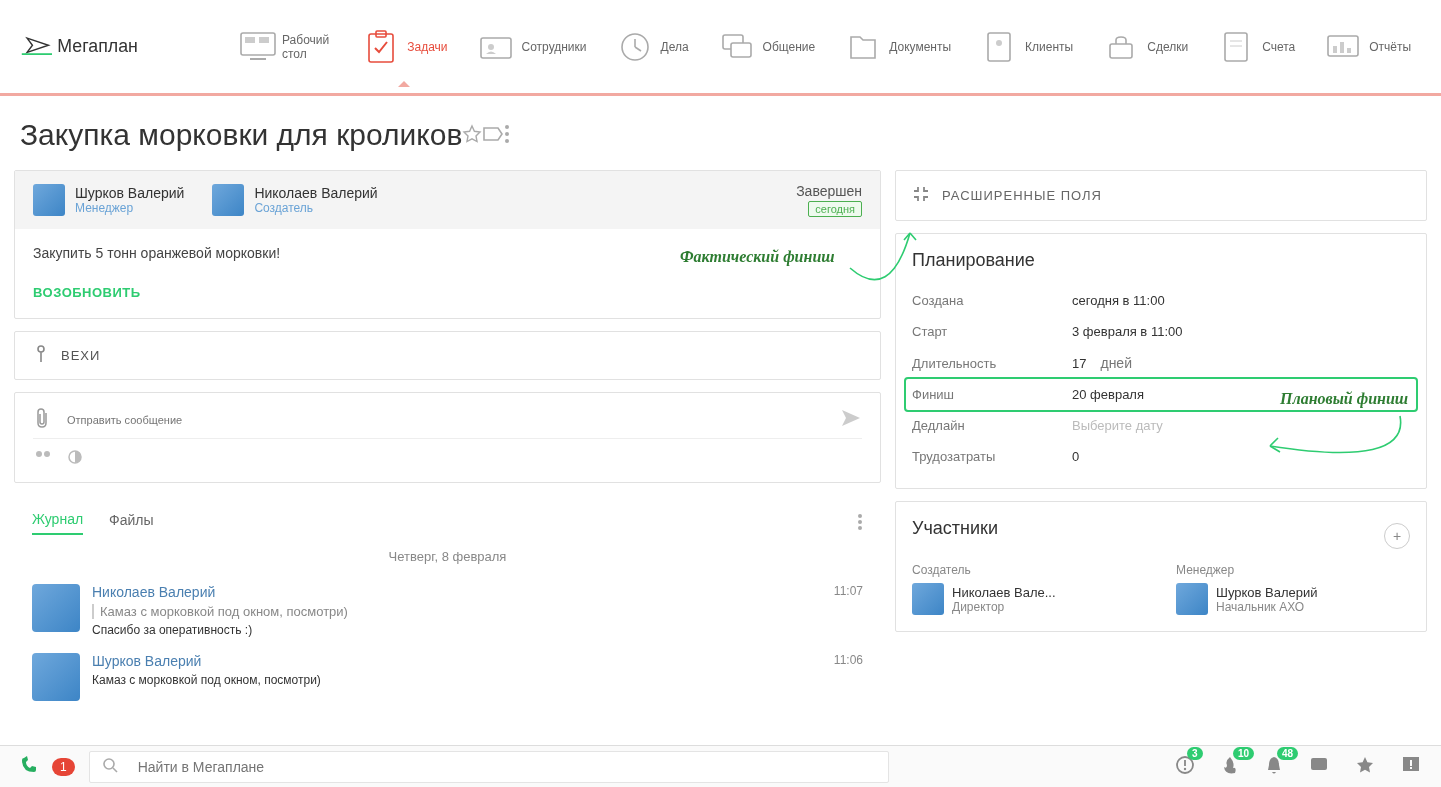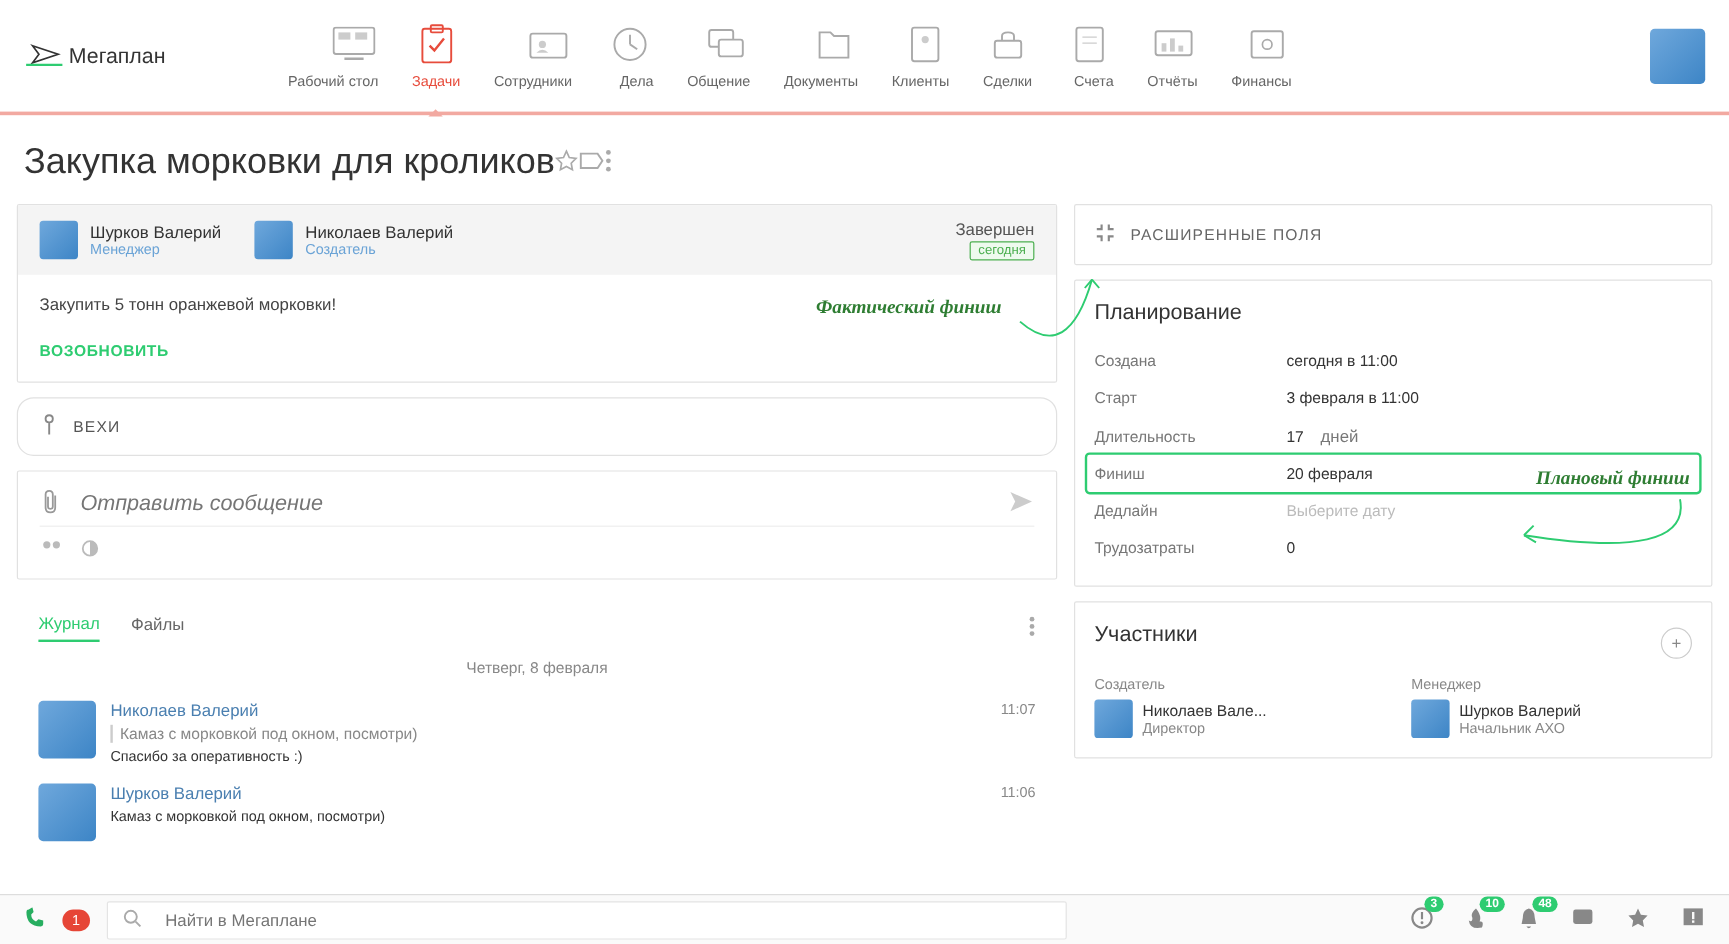--- a/index.html
+++ b/index.html
@@ -3,21 +3,21 @@
 <meta charset="utf-8">
 <style>
 * { box-sizing: border-box; margin: 0; padding: 0; }
 body { font-family: Arial, Helvetica, sans-serif; font-size: 14px; color: #333; background: #fff; width: 1441px; height: 787px; position: relative; overflow: hidden; }
 
 
 .topnav { display: flex; align-items: center; height: 96px; border-bottom: 3px solid #f2a9a1; padding: 0 20px; }
 .logo { display: flex; align-items: center; margin-right: 60px; }
 .logo svg { height: 36px; }
 .nav-items { display: flex; gap: 28px; flex: 1; }
-.nav-item { display: flex; flex-direction: column; align-items: flex-end; gap: 6px; cursor: pointer; color: #888; position: relative; }
+.nav-item { display: flex; flex-direction: row; align-items: center; gap: 6px; cursor: pointer; color: #888; position: relative; }
 .nav-item .icon-box { width: 40px; height: 36px; display: flex; align-items: center; justify-content: center; }
 .nav-item.active { color: #e74c3c; }
 .nav-item.active::after { content: ""; position: absolute; bottom: -22px; left: 50%; transform: translateX(-50%); border: 6px solid transparent; border-bottom-color: #f2a9a1; }
 .nav-item span.label { font-size: 12px; color: #666; }
 .nav-item.active span.label { color: #e74c3c; }
 .avatar-top { width: 46px; height: 46px; border-radius: 4px; background: linear-gradient(135deg,#6fa8dc,#3d85c6); }
 
 
 .title-row { display: flex; align-items: center; padding: 22px 20px 18px; }
 .page-title { font-size: 30px; color: #333; font-weight: 400; }
@@ -38,26 +38,26 @@
 .person-role { font-size: 12px; color: #6aa3d6; }
 .status-box { margin-left: auto; text-align: right; }
 .status-text { color: #555; font-size: 14px; }
 .status-badge { display: inline-block; border: 1px solid #4caf50; color: #4caf50; padding: 1px 6px; font-size: 11px; border-radius: 2px; margin-top: 2px; background:#eefaee; }
 
 .task-body { padding: 16px 18px 18px; }
 .task-desc { color: #444; margin-bottom: 24px; }
 .resume-btn { color: #2ecc71; font-weight: bold; letter-spacing: 0.5px; cursor: pointer; font-size: 13px; }
 
 
-.milestones { padding: 12px 18px; display: flex; align-items: center; gap: 12px; color: #555; font-size: 13px; letter-spacing: 1px; border-radius: 14px; }
+.milestones { padding: 12px 18px; display: flex; align-items: center; gap: 12px; color: #555; font-size: 13px; letter-spacing: 1px; }
 
 
 .msg-box { padding: 14px 18px; }
 .msg-input-row { display: flex; align-items: center; gap: 16px; border-bottom: 1px solid #eee; padding-bottom: 6px; }
-.msg-input { flex: 1; border: none; outline: none; font-size: 18px; color: #999; background: transparent; font-style: italic; }
+.msg-input { flex: 1; border: none; outline: none; font-size: 11px; color: #999; background: transparent; }
 .msg-actions { display: flex; gap: 14px; margin-top: 10px; color: #999; }
 
 
 .tabs { display: flex; gap: 26px; padding: 16px 18px 6px; align-items: center; }
 .tab { color: #666; padding-bottom: 6px; cursor: pointer; font-size: 14px; }
 .tab.active { color: #2ecc71; border-bottom: 2px solid #2ecc71; }
 .tab-menu { margin-left: auto; color: #888; cursor: pointer; }
 
 
 .journal-date { text-align: center; color: #888; font-size: 13px; padding: 8px 0 12px; }

